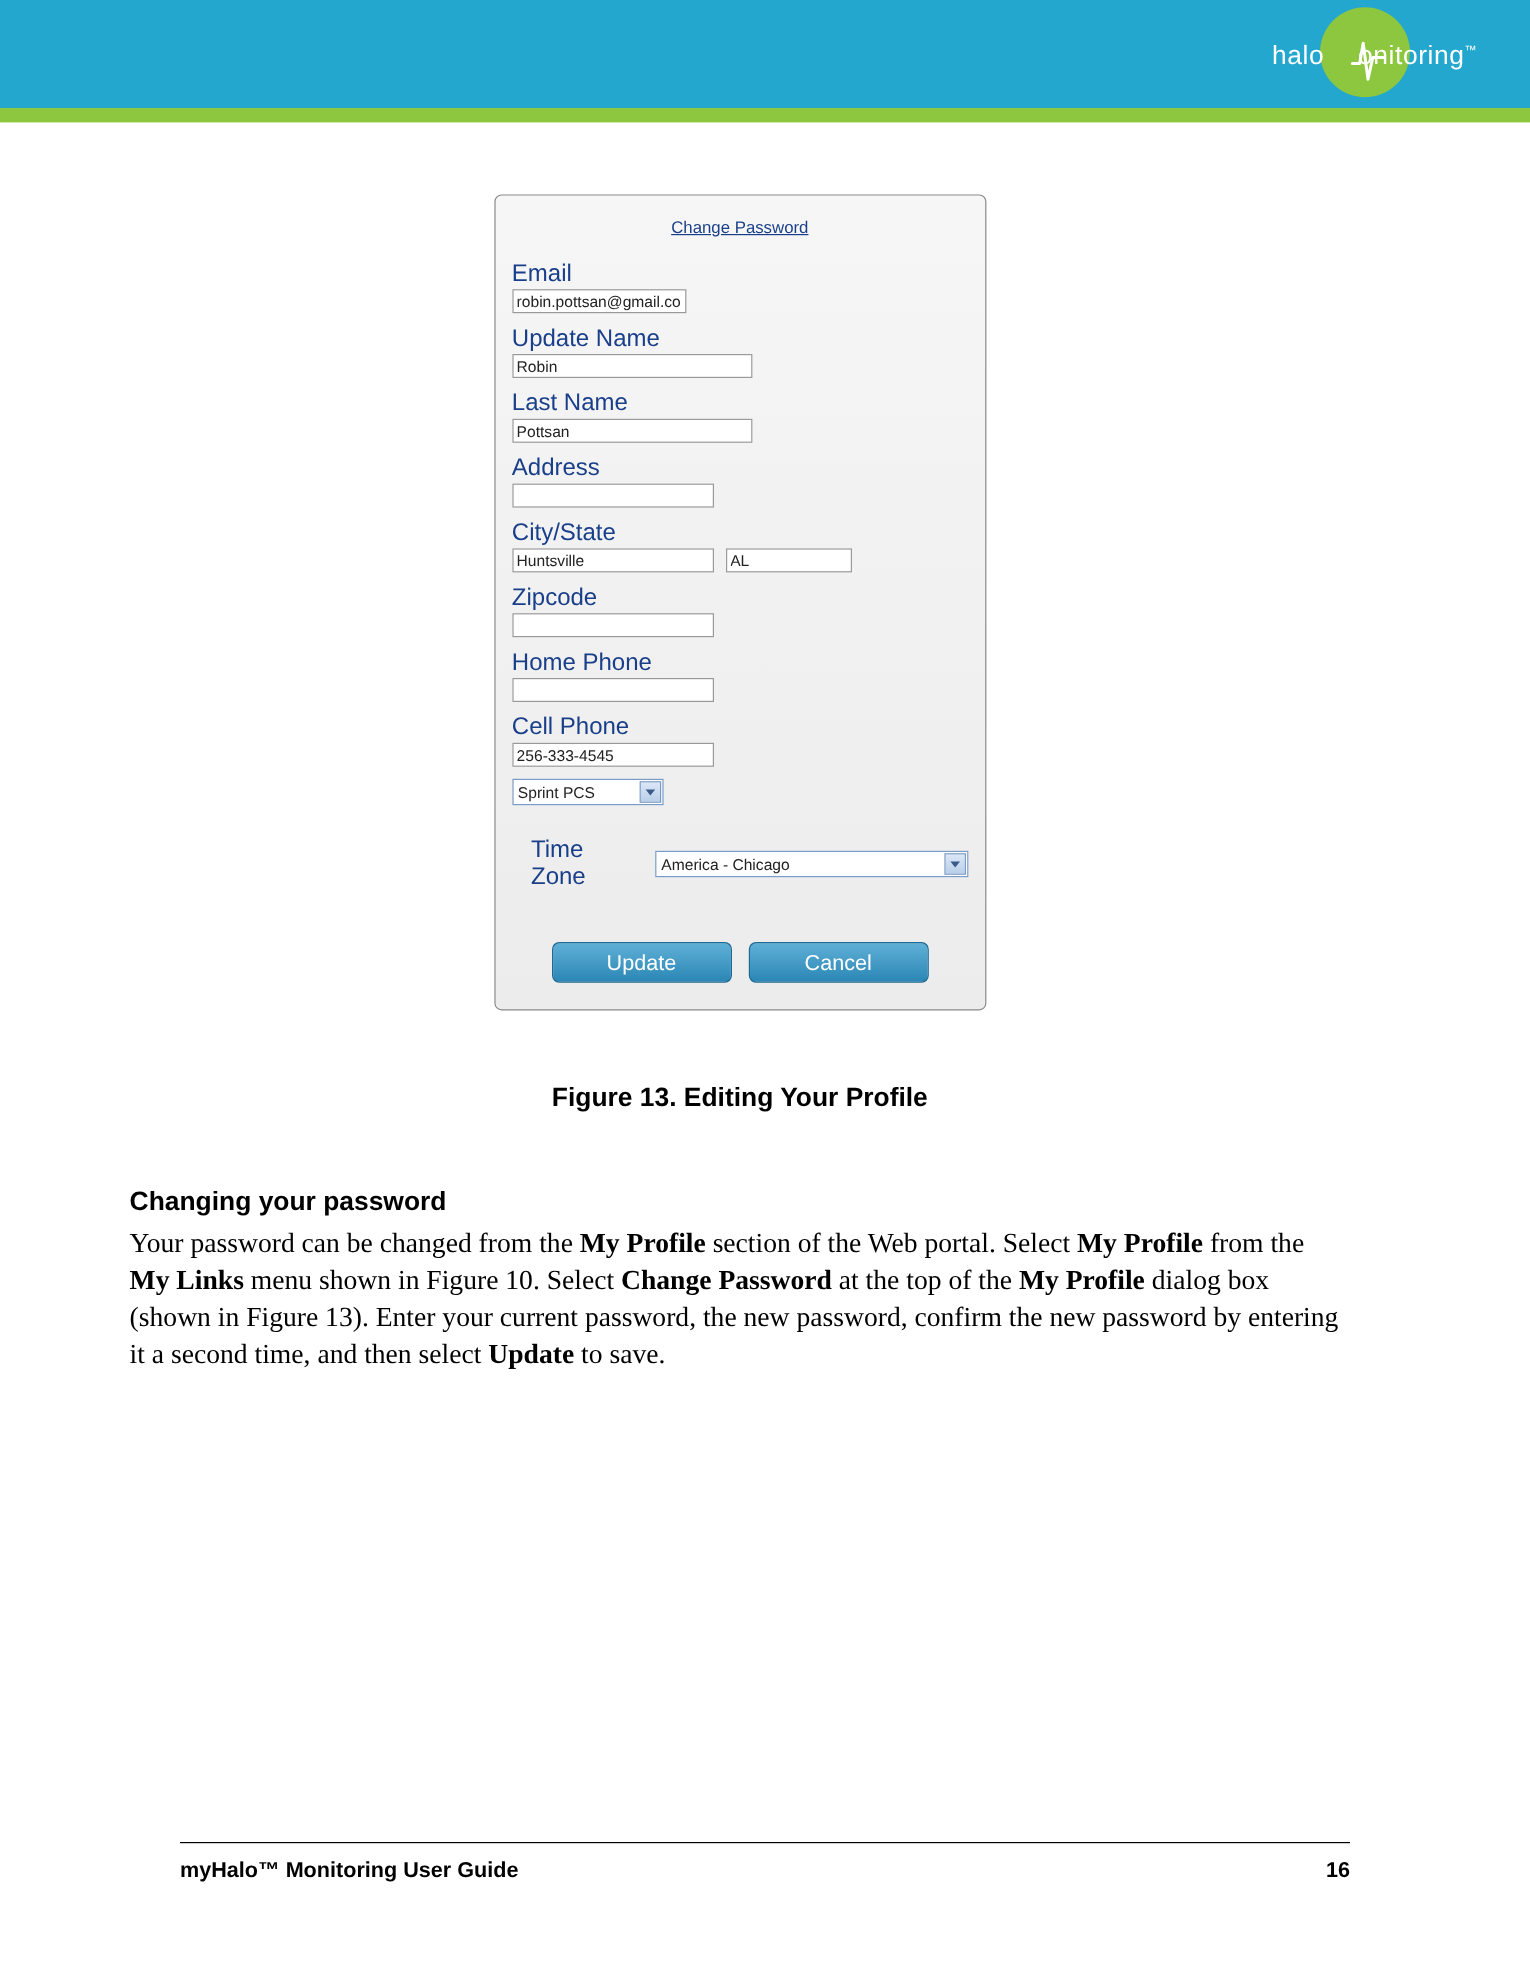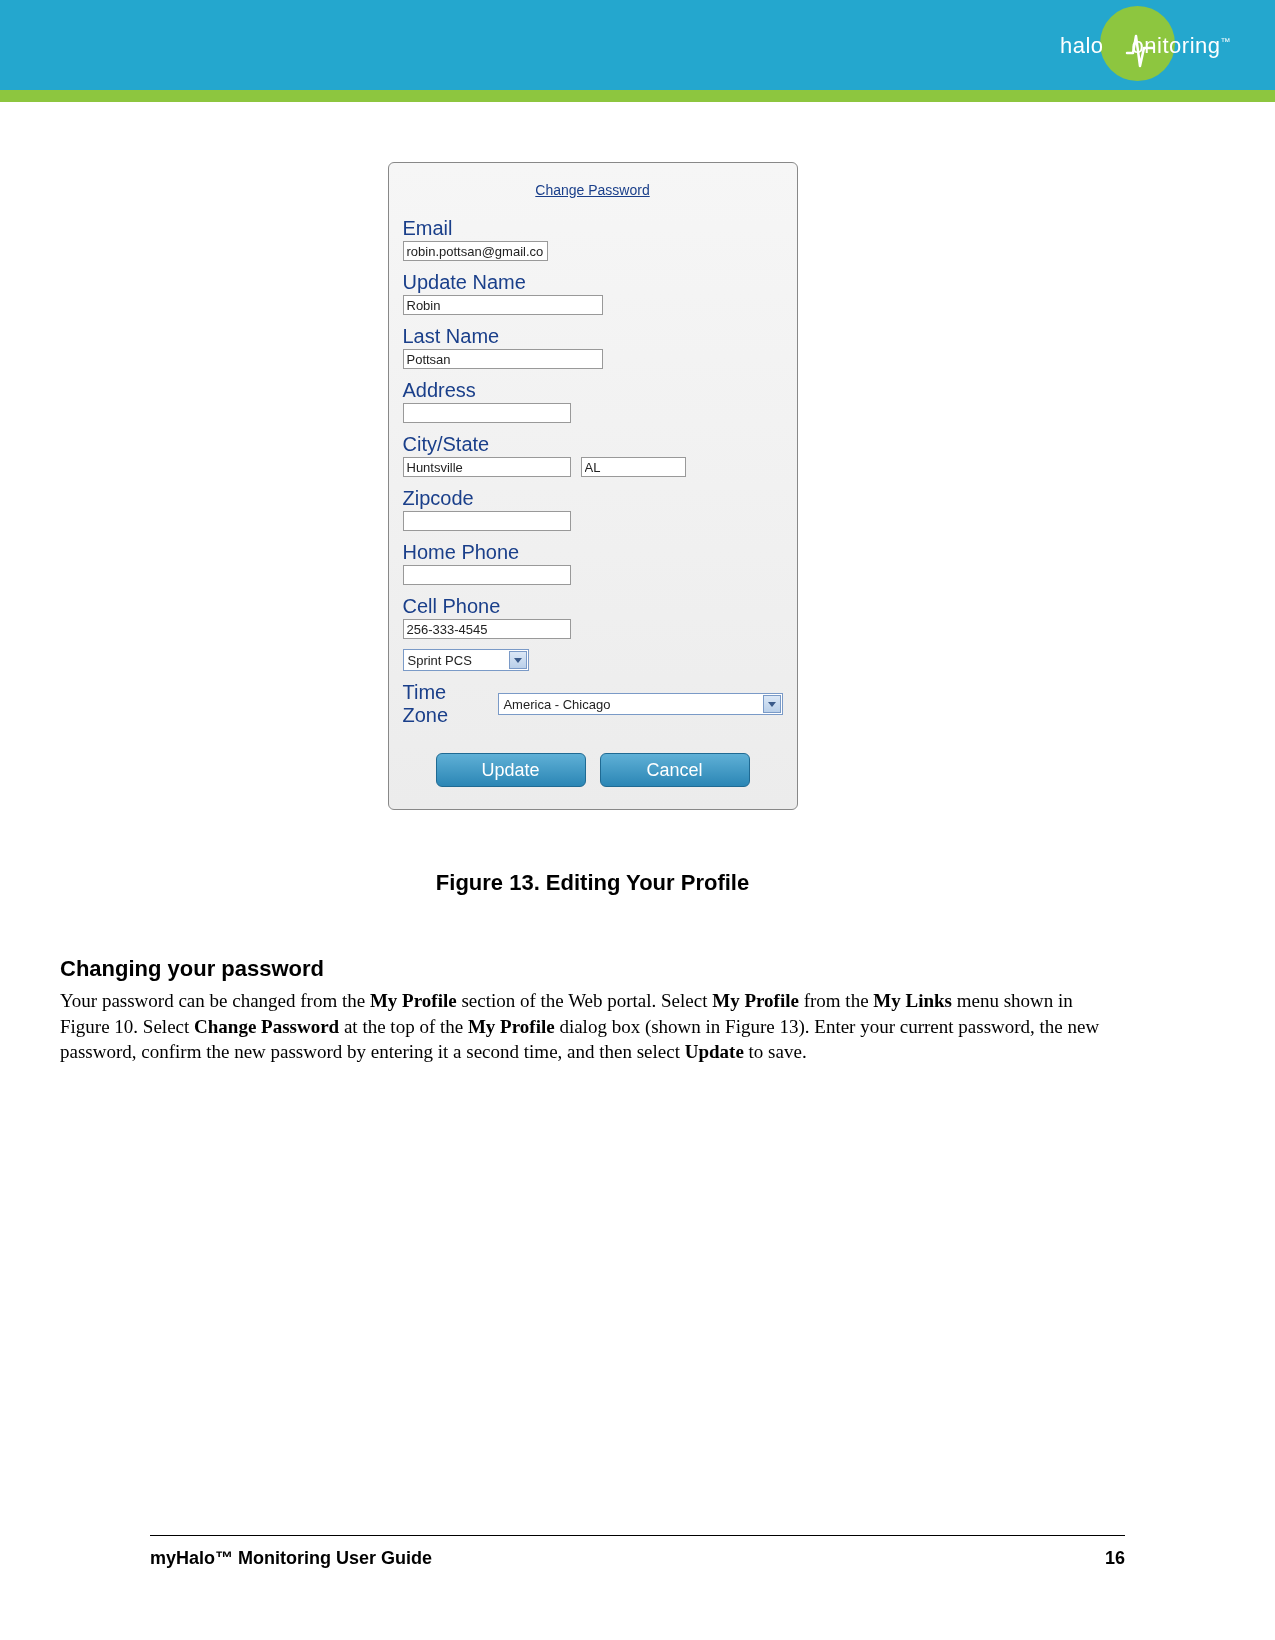--- a/index.html
+++ b/index.html
@@ -42,21 +42,21 @@
     top: 25px;
     left: 15px;
     letter-spacing: 0.5px;
   }
   .logo-pulse {
     position: absolute;
     top: 20px;
     left: 80px;
   }
   .content {
-    padding: 60px 150px 0 60px;
+    padding: 60px 150px 0 108px;
   }
   .figure-wrap {
     text-align: center;
     margin-bottom: 30px;
   }
   .profile-box {
     display: inline-block;
     width: 410px;
     background: linear-gradient(#f6f6f6,#ececec);
     border: 1px solid #888;
@@ -153,21 +153,21 @@
   }
   .section-heading {
     font-weight: bold;
     font-size: 22px;
     margin-top: 60px;
     margin-bottom: 6px;
     color: #000;
   }
   .body-text {
     font-family: "Times New Roman", Times, serif;
-    font-size: 19px;
+    font-size: 23px;
     line-height: 1.35;
     color: #000;
   }
   .footer {
     position: absolute;
     top: 1535px;
     left: 150px;
     right: 150px;
   }
   .footer-line {
@@ -253,21 +253,21 @@
       <div class="field">
         <div class="select" style="width:126px">
           <span>Sprint PCS</span>
           <span class="select-arrow">
               <span class="chev"></span>
             </span>
         </div>
       </div>
 
       <div class="tz-row">
-        <span class="field-label" style="margin:0">Time Zone</span>
+        <span class="field-label" style="margin:16px">Time Zone</span>
         <div class="select" style="width:298px">
           <span>America - Chicago</span>
           <span class="select-arrow">
               <span class="chev"></span>
             </span>
         </div>
       </div>
 
       <div class="btn-row">
         <div class="btn">Update</div>

